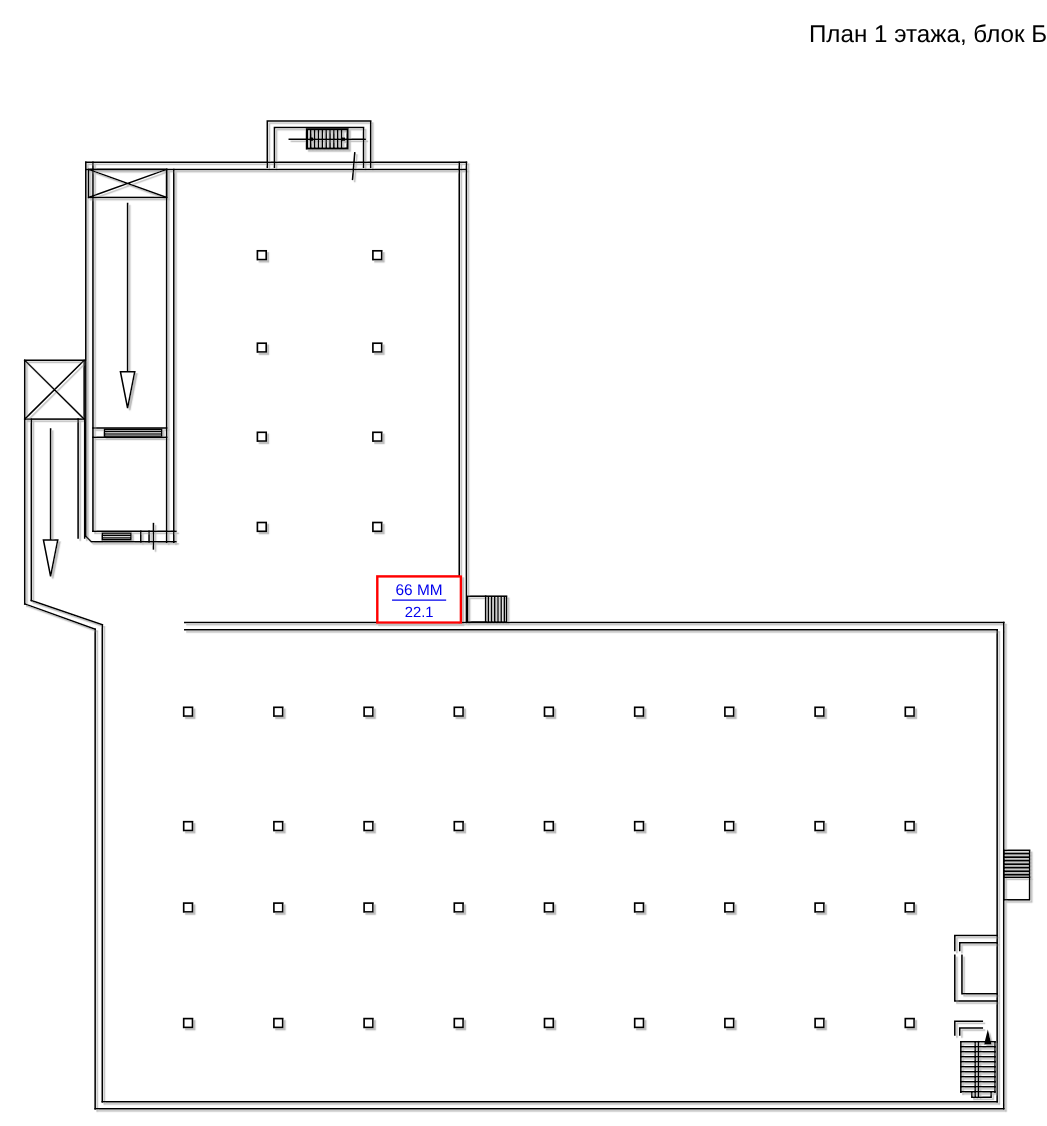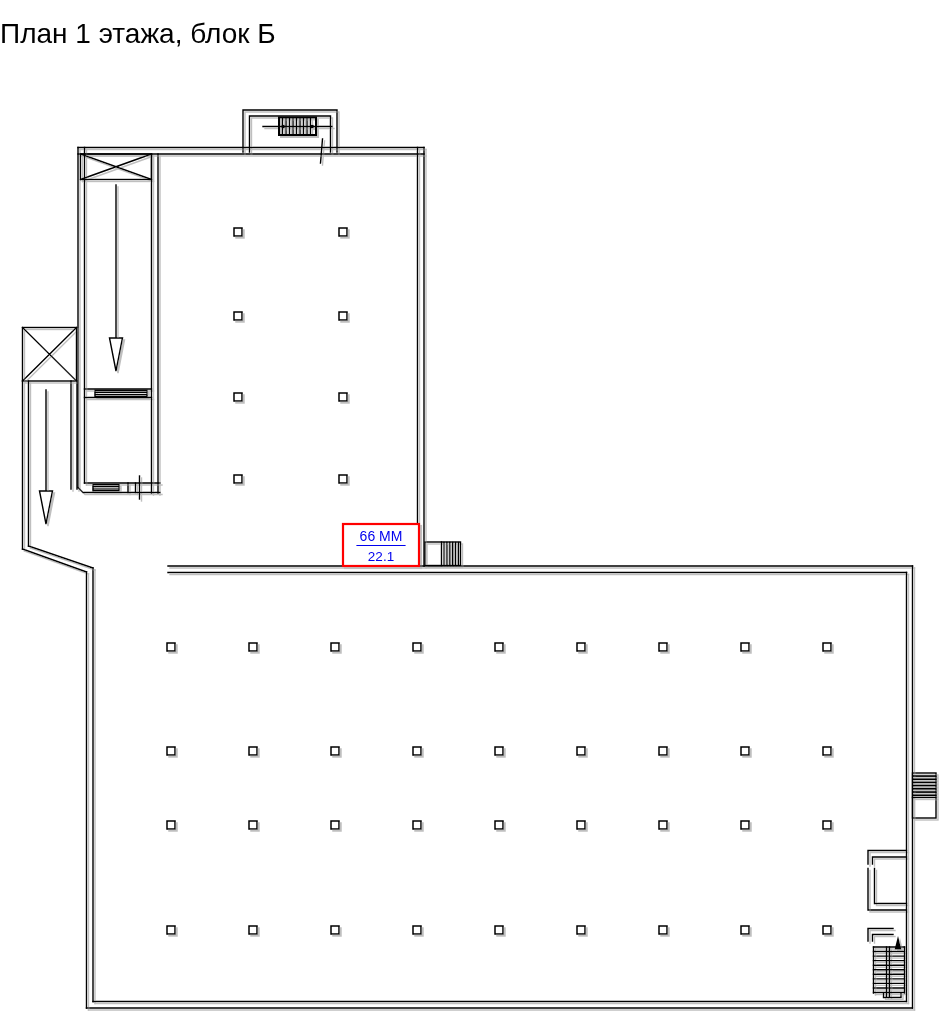--- a/index.html
+++ b/index.html
@@ -1,22 +1,22 @@
 <!DOCTYPE html>
 <html><head>
 <meta charset="utf-8">
 <style>
   html,body{margin:0;padding:0;}
   body{
     width:952px;height:1024px;position:relative;background:#ffffff;
     font-family:"Liberation Sans", sans-serif;overflow:hidden;
   }
   .plan-title{
-    position:absolute;left:0;right:0;top:18px;text-align:left;
-    font-size:28px;color:#000;font-weight:400;
+    position:absolute;left:0;right:0;top:18px;text-align:right;
+    font-size:22px;color:#000;font-weight:400;
   }
   svg text{font-family:"Liberation Sans", sans-serif;}
   .plan-svg{position:absolute;left:0;top:0;}
 </style>
 </head>
 <body>
 
 <div class="plan-title">План 1 этажа, блок Б</div>
 
 <svg class="plan-svg" width="952" height="1024" viewBox="0 0 952 1024">

